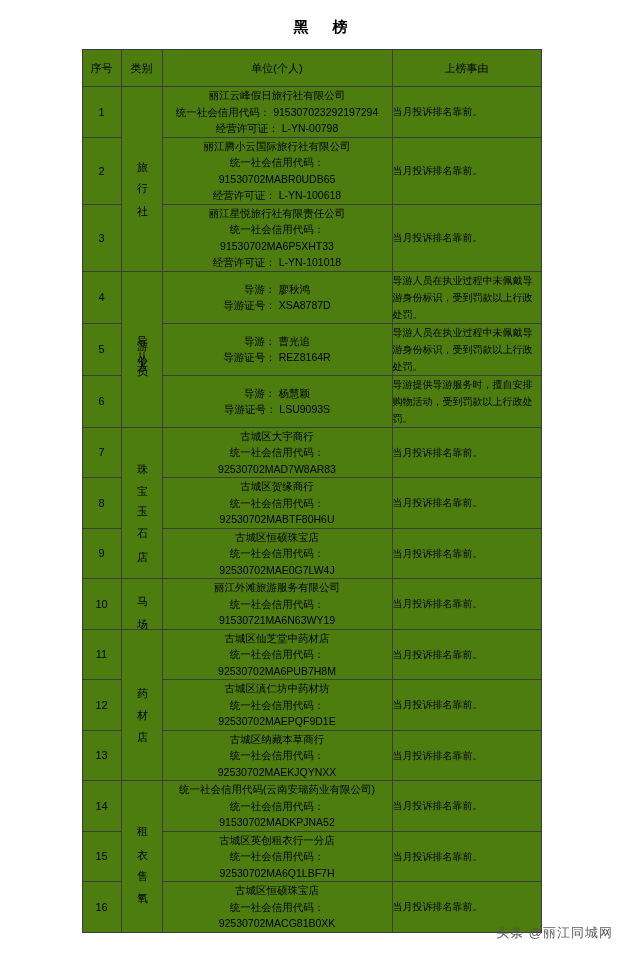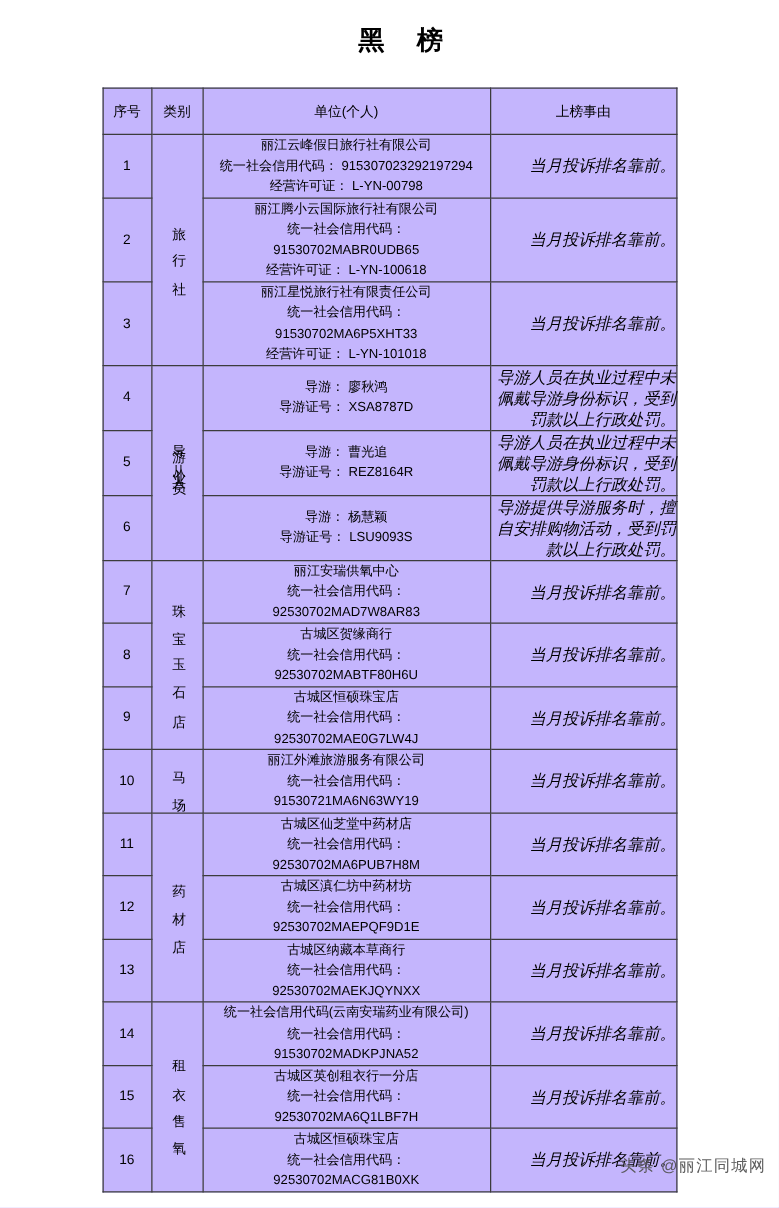--- a/index.html
+++ b/index.html
@@ -16,34 +16,34 @@
     overflow: hidden;
   }
   .page {
     width: 623px;
     height: 966px;
     position: relative;
     box-sizing: border-box;
   }
   .doc-title {
     text-align: center;
-    font-size: 21px;
+    font-size: 15px;
     font-weight: bold;
     letter-spacing: 10px;
     padding-top: 18px;
     padding-bottom: 12px;
     color: #000;
     padding-left: 28px;
   }
   table.blacklist {
     border-collapse: collapse;
-    margin: 12px auto;
+    margin: 0 auto;
     width: 459px;
     table-layout: fixed;
-    background: #c4b5fd;
+    background: #4d7c0f;
   }
   table.blacklist td, table.blacklist th {
     border: 1px solid #3c3c3c;
     padding: 0;
     vertical-align: middle;
     font-weight: normal;
   }
   .col-idx   { width: 39px; }
   .col-cat   { width: 41px; }
   .col-unit  { width: 230px; }
@@ -77,25 +77,24 @@
   td.unit {
     padding: 5px 0 5px 7px;
     font-size: 10.5px;
     line-height: 16.5px;
     text-align: center;
     color: #000;
   }
   td.unit .line { white-space: nowrap; }
   td.reason {
     padding: 4px 6px 4px 7px;
-    font-size: 13px;
+    font-size: 10px;
     line-height: 17px;
-    text-align: right;
-    color: #000;
-    font-style: italic;
+    text-align: left;
+    color: #000;
   }
   .watermark {
     position: absolute;
     right: 10px;
     bottom: 24px;
     font-size: 13px;
     color: #555;
     letter-spacing: 1px;
     opacity: 0.95;
     white-space: nowrap;
@@ -176,21 +175,21 @@
           <td class="unit">
             <div class="line">导游： 杨慧颖</div>
             <div class="line">导游证号： LSU9093S</div>
           </td>
           <td class="reason">导游提供导游服务时，擅自安排购物活动，受到罚款以上行政处罚。</td>
         </tr>
         <tr>
           <td class="idx">7</td>
           <td class="cat" rowspan="3"><span class="vtext">珠 宝 玉 石 店</span></td>
           <td class="unit">
-            <div class="line">丽江安瑞供氧中心</div>
+            <div class="line">古城区大宇商行</div>
             <div class="line">统一社会信用代码：</div>
             <div class="line">92530702MAD7W8AR83</div>
           </td>
           <td class="reason">当月投诉排名靠前。</td>
         </tr>
         <tr>
           <td class="idx">8</td>
           <td class="unit">
             <div class="line">古城区贺缘商行</div>
             <div class="line">统一社会信用代码：</div>

